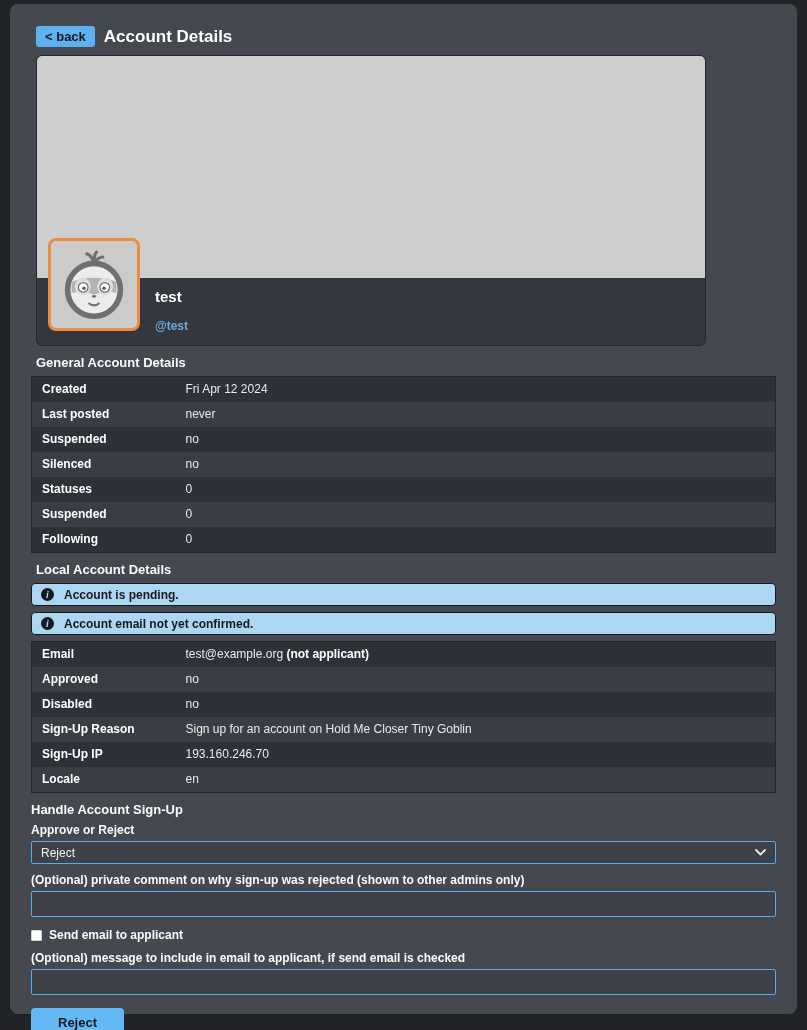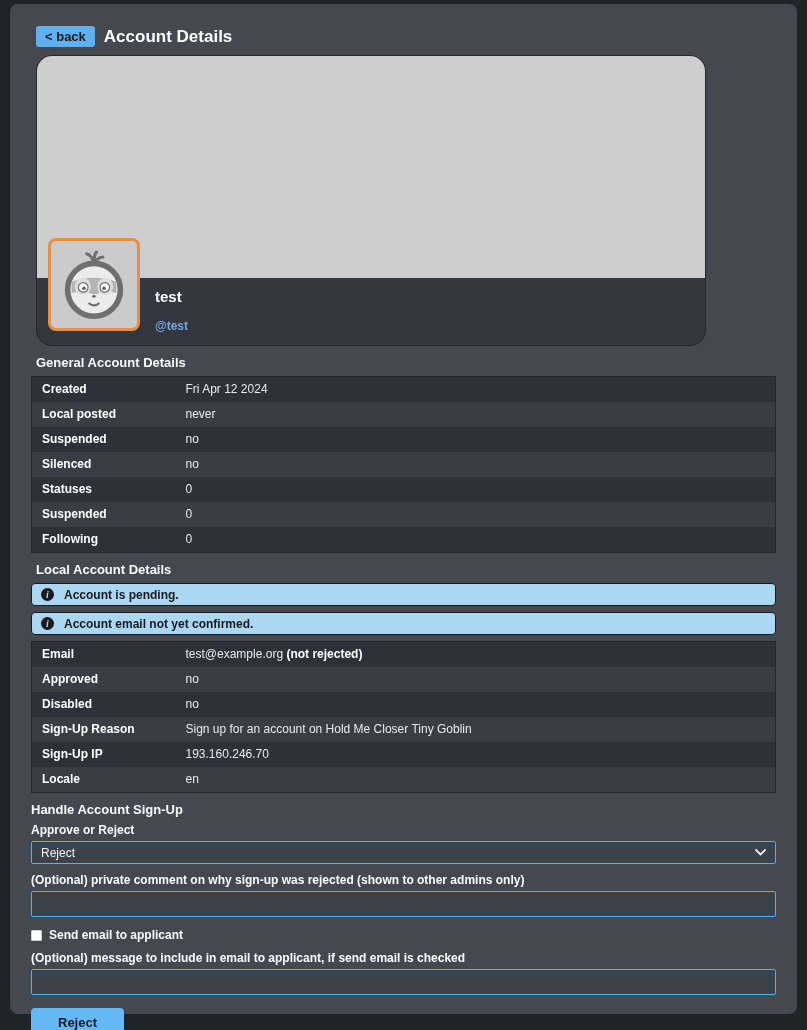--- a/index.html
+++ b/index.html
@@ -24,21 +24,21 @@
     background:#5db1f1; color:#17191f;
     font-weight:bold; font-size:13px;
     padding:3px 9px; border-radius:3px;
     text-decoration:none; cursor:pointer;
   }
   .page-title { font-size:17px; font-weight:bold; margin:0; color:#ffffff; }
 
   
   .profile-card {
     margin-left:5px; width:670px; height:291px;
-    border:1px solid #24262a; border-radius:16px;
+    border:1px solid #24262a; border-radius:6px;
     overflow:hidden; position:relative;
     background:#35373e;
   }
   .banner { height:222px; background:#cecece; }
   .avatar {
     position:absolute; left:11px; top:182px;
     width:92px; height:93px;
     background:#cbcbcb;
     border:3px solid #ec8d3f;
     border-radius:8px;
@@ -165,21 +165,21 @@
   </div>
 
   <h2 class="sec-title">General Account Details</h2>
   <table class="details">
       <tbody>
         <tr>
           <th>Created</th>
           <td>Fri Apr 12 2024</td>
         </tr>
         <tr>
-          <th>Local posted</th>
+          <th>Last posted</th>
           <td>never</td>
         </tr>
         <tr>
           <th>Suspended</th>
           <td>no</td>
         </tr>
         <tr>
           <th>Silenced</th>
           <td>no</td>
         </tr>
@@ -206,21 +206,21 @@
   </div>
   <div class="notice">
     <span class="info-icon">i</span>
     <span>Account email not yet confirmed.</span>
   </div>
 
   <table class="details">
       <tbody>
         <tr>
           <th>Email</th>
-          <td>test@example.org <strong>(not rejected)</strong></td>
+          <td>test@example.org <strong>(not applicant)</strong></td>
         </tr>
         <tr>
           <th>Approved</th>
           <td>no</td>
         </tr>
         <tr>
           <th>Disabled</th>
           <td>no</td>
         </tr>
         <tr>

